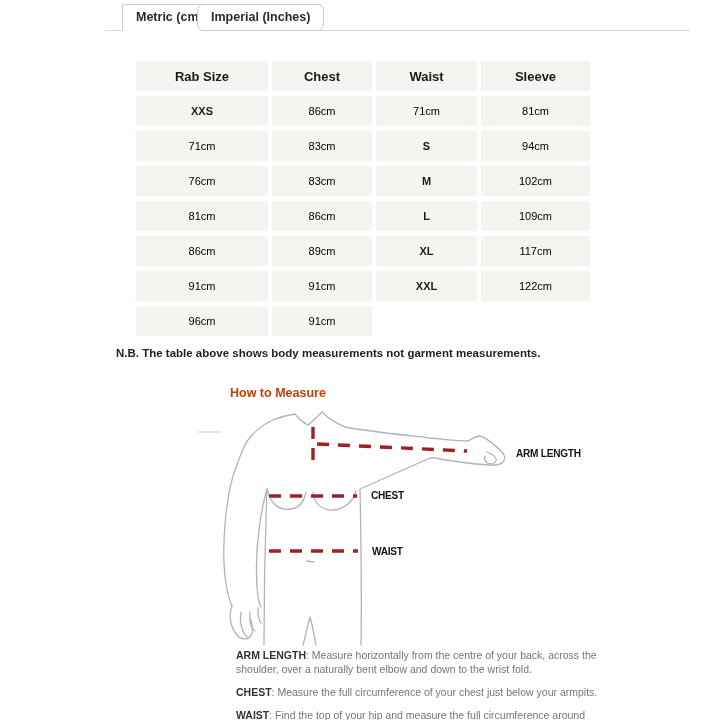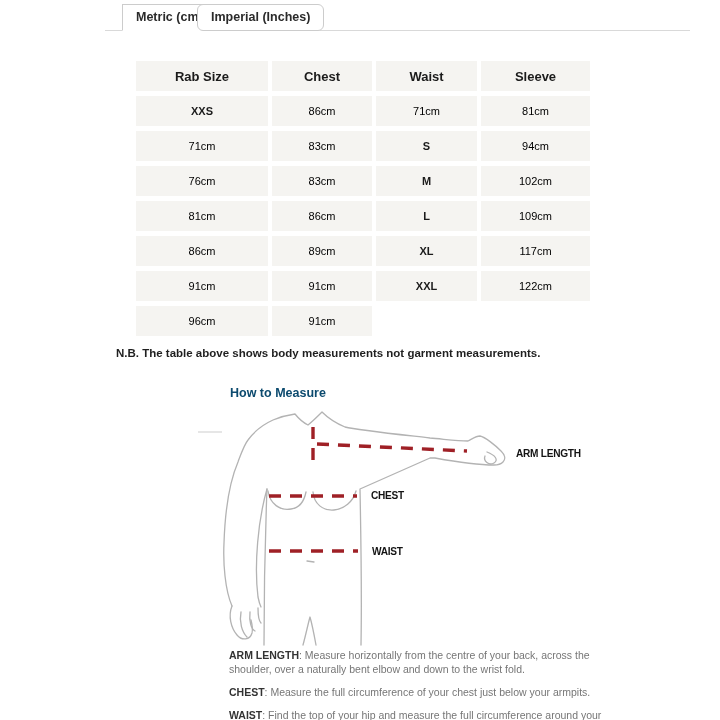--- a/index.html
+++ b/index.html
@@ -20,35 +20,35 @@
                 display:grid; grid-template-columns:132px 100px 101px 109px;
                 column-gap:4px; row-gap:5px; }
   .cell { background:#f5f4f1; height:30px; display:flex; align-items:center; justify-content:center;
           font-size:11px; }
   .cell.head { font-weight:bold; color:#1b1b1b; font-size:13px; }
   .cell.size { font-weight:bold; color:#1b1b1b; }
   .cell.val  { color:#000000; }
 
   .nb-note { position:absolute; left:116px; top:347px; font-size:11.5px; font-weight:bold; color:#1f1f1f; }
 
-  .htm-title { position:absolute; left:230px; top:386px; font-size:12.5px; font-weight:bold; color:#0c4a6e; }
+  .htm-title { position:absolute; left:230px; top:386px; font-size:12.5px; font-weight:bold; color:#c2410c; }
 
   
   .diagram { position:absolute; left:195px; top:405px; width:410px; height:245px; }
   .diagram svg { position:absolute; left:0; top:0; }
   .diag-label { position:absolute; font-size:11px; font-weight:bold; color:#141414;
                 letter-spacing:-0.3px; transform:scaleX(0.92); transform-origin:left center; white-space:nowrap; }
   .lbl-arm   { left:321px; top:42px; }
   .lbl-chest { left:176px; top:84px; }
   .lbl-waist { left:177px; top:140px; }
 
   
   .measure-desc { position:absolute; left:228px; top:648px; width:378px;
                   font-size:10.5px; line-height:14px; color:#767676; }
-  .measure-desc p { margin:0 0 9px 1px; }
+  .measure-desc p { margin:0 0 9px 8px; }
   .measure-desc .lead { font-weight:bold; color:#333333; }
 </style>
 </head>
 <body>
 
 <div class="canvas">
 
   <div class="tab metric active">Metric (cm)</div>
   <div class="tab imperial">Imperial (Inches)</div>
   <div class="tab-underline"></div>

